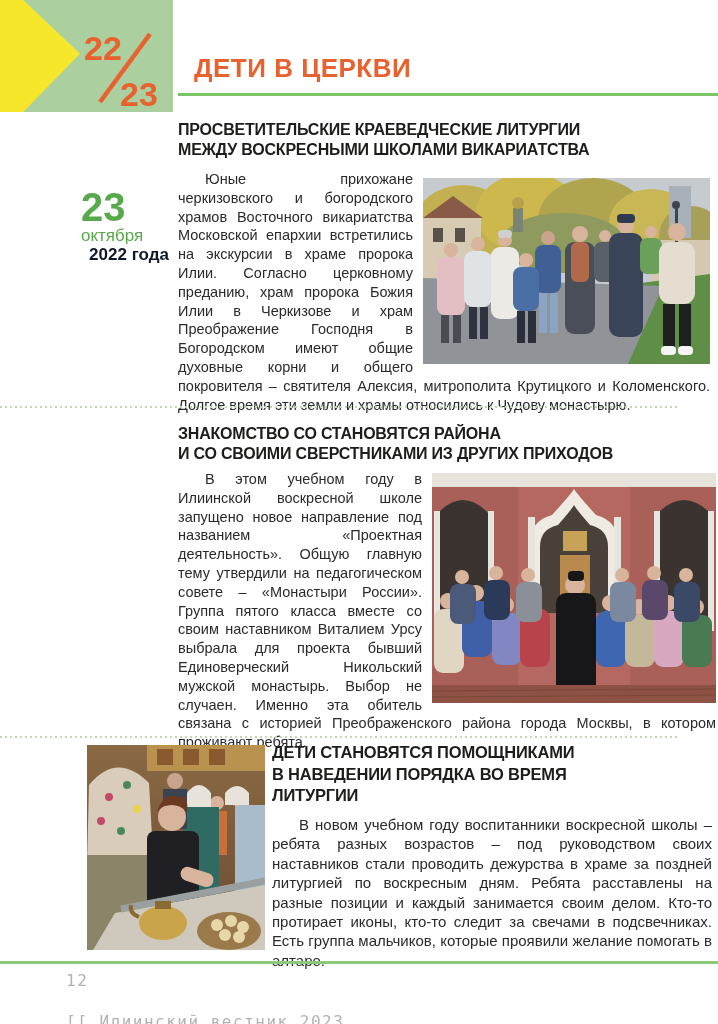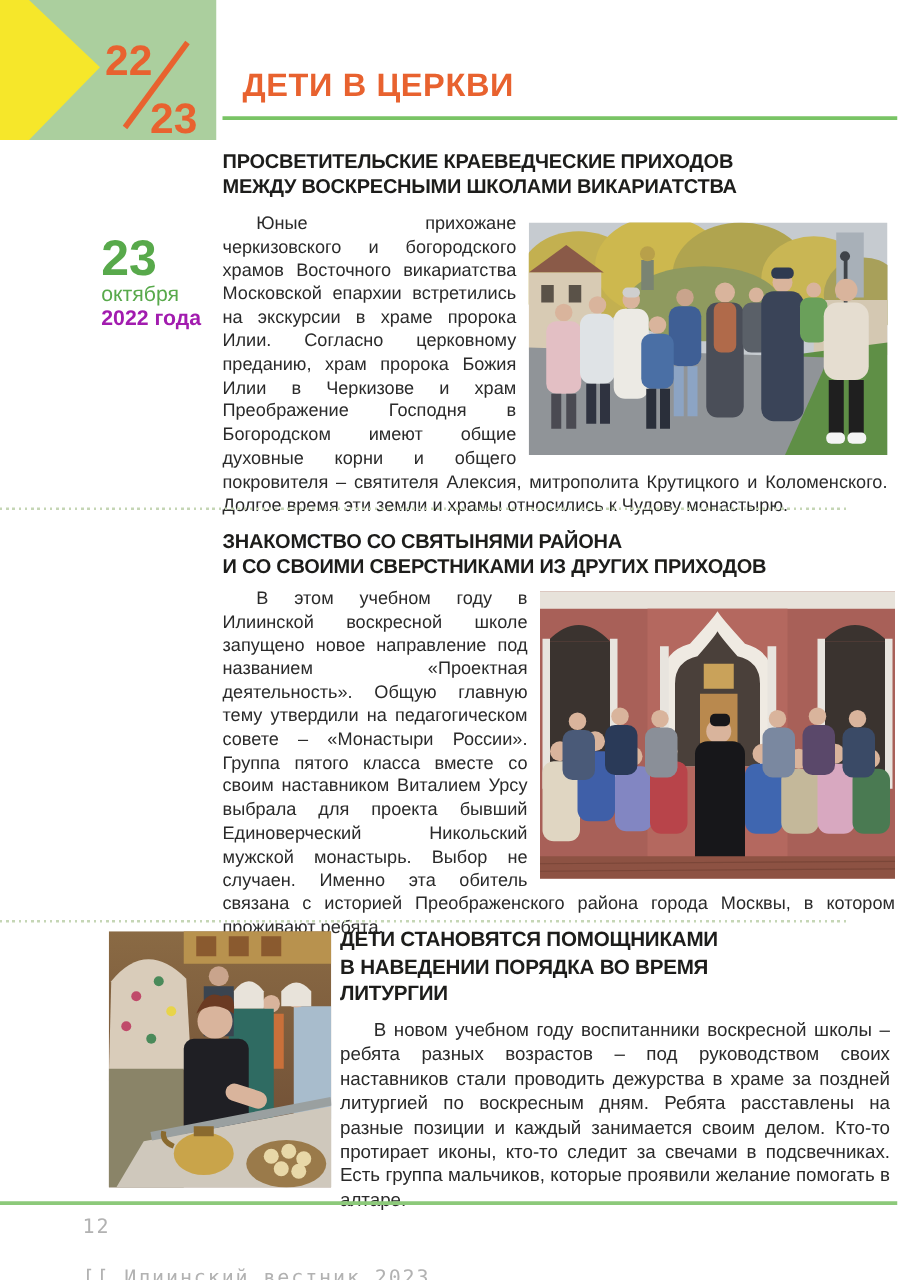--- a/index.html
+++ b/index.html
@@ -18,21 +18,21 @@
     letter-spacing:.5px;color:#e8622f;}
   .header-line{position:absolute;left:178px;top:93px;width:540px;height:3px;background:#79c465;}
   
   .art-title{position:absolute;margin:0;font-weight:800;color:#1d1d1b;}
   .art-title .tl{font-size:16px;line-height:20px;letter-spacing:-.2px;white-space:nowrap;}
   #a3-title .tl{font-size:16.5px;line-height:21.5px;}
   
   .date-badge{position:absolute;left:81px;top:188px;width:96px;}
   .date-day{font-size:40px;line-height:38px;font-weight:800;color:#58a94b;}
   .date-month{font-size:17px;line-height:18px;font-weight:400;color:#58a94b;margin-top:1px;}
-  .date-year{font-size:17px;line-height:18px;font-weight:800;color:#a21caf;margin-top:1px;}
+  .date-year{font-size:17px;line-height:18px;font-weight:800;color:#0f172a;margin-top:1px;text-align:center;}
   
   .art-body{position:absolute;font-size:14.5px;line-height:18.8px;text-align:justify;color:#2a2a2a;}
   .art-body p{margin:0;text-indent:27px;}
   #a1-body{left:178px;top:170px;width:532px;height:236px;}
   #a2-body{left:178px;top:470px;width:538px;height:262px;}
   #a3-body{left:272px;top:815px;width:440px;height:145px;font-size:15px;line-height:19.4px;}
   figure{margin:0;}
   .photo{display:block;border:0;}
   .float-right{float:right;margin:8px 0 6px 10px;}
   .photo3-wrap{position:absolute;left:87px;top:745px;width:178px;height:205px;}
@@ -56,21 +56,21 @@
   <svg class="badge-svg" viewBox="0 0 92 86" aria-hidden="false">
     <text x="0" y="36">22</text>
     <line x1="66" y1="10" x2="16" y2="78" stroke="#e8622f" stroke-width="4.5"></line>
     <text x="36" y="82">23</text>
   </svg>
 
   <h1 class="page-title">ДЕТИ В ЦЕРКВИ</h1>
   <div class="header-line"></div>
 
   <h2 class="art-title" id="a1-title" style="left:178px;top:120px;">
-    <div class="tl">ПРОСВЕТИТЕЛЬСКИЕ КРАЕВЕДЧЕСКИЕ ПРИХОДОВ</div>
+    <div class="tl">ПРОСВЕТИТЕЛЬСКИЕ КРАЕВЕДЧЕСКИЕ ЛИТУРГИИ</div>
     <div class="tl">МЕЖДУ ВОСКРЕСНЫМИ ШКОЛАМИ ВИКАРИАТСТВА</div>
   </h2>
 
   <aside class="date-badge">
     <div class="date-day">23</div>
     <div class="date-month">октября</div>
     <div class="date-year">2022 года</div>
   </aside>
 
   <div class="art-body" id="a1-body">
@@ -137,21 +137,21 @@
             <rect x="255" y="168" width="15" height="9" rx="4" fill="#f4f4f4"></rect>
         </g>
       </svg>
     </figure>
     <p>Юные прихожане черкизовского и богородского храмов Восточного викариатства Московской епархии встретились на экскурсии в храме пророка Илии. Согласно церковному преданию, храм пророка Божия Илии в Черкизове и храм Преображение Господня в Богородском имеют общие духовные корни и общего покровителя – святителя Алексия, митрополита Крутицкого и Коломенского. Долгое время эти земли и храмы относились к Чудову монастырю.</p>
   </div>
 
   <div class="dotted-divider" id="divider1"></div>
 
   <h2 class="art-title" id="a2-title" style="left:178px;top:424px;">
-    <div class="tl">ЗНАКОМСТВО СО СВЯТЫНЯМИ РАЙОНА</div>
+    <div class="tl">ЗНАКОМСТВО СО СТАНОВЯТСЯ РАЙОНА</div>
     <div class="tl">И СО СВОИМИ СВЕРСТНИКАМИ ИЗ ДРУГИХ ПРИХОДОВ</div>
   </h2>
 
   <div class="art-body" id="a2-body">
     <figure class="float-right" style="margin-top:3px;">
       <svg class="photo" width="284" height="230" viewBox="0 0 284 230" role="img" aria-label="Воспитанники воскресной школы со священником у красно-кирпичного храма Никольского монастыря">
         <rect width="284" height="230" fill="#a86058"></rect>
         <g>
           <rect x="0" y="0" width="284" height="14" fill="#e7e2da"></rect>
           <rect x="86" y="14" width="112" height="200" fill="#b4685f"></rect>

